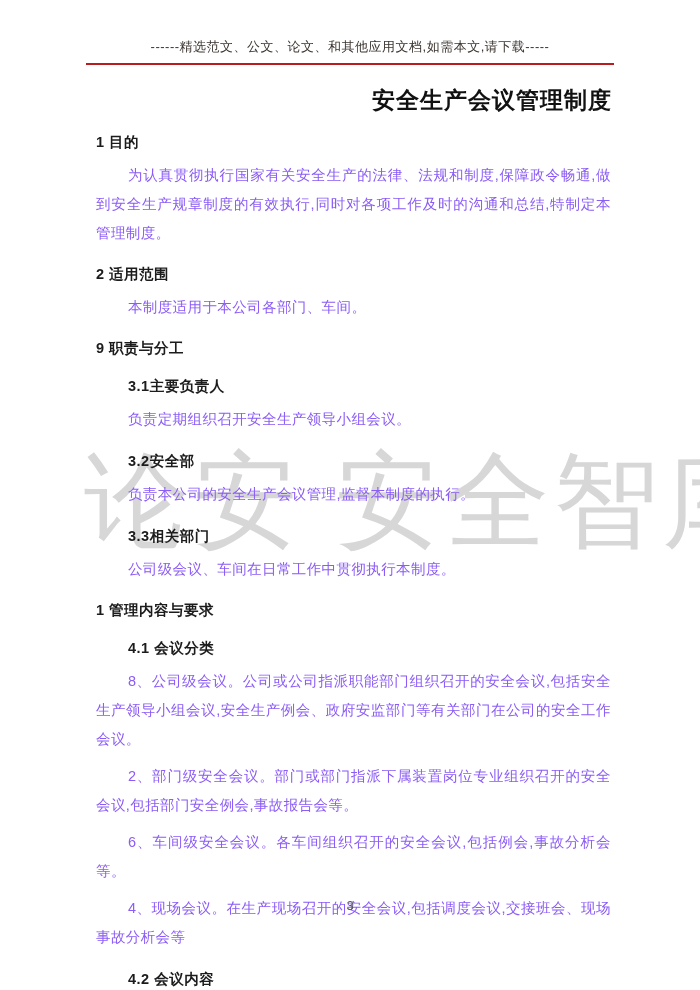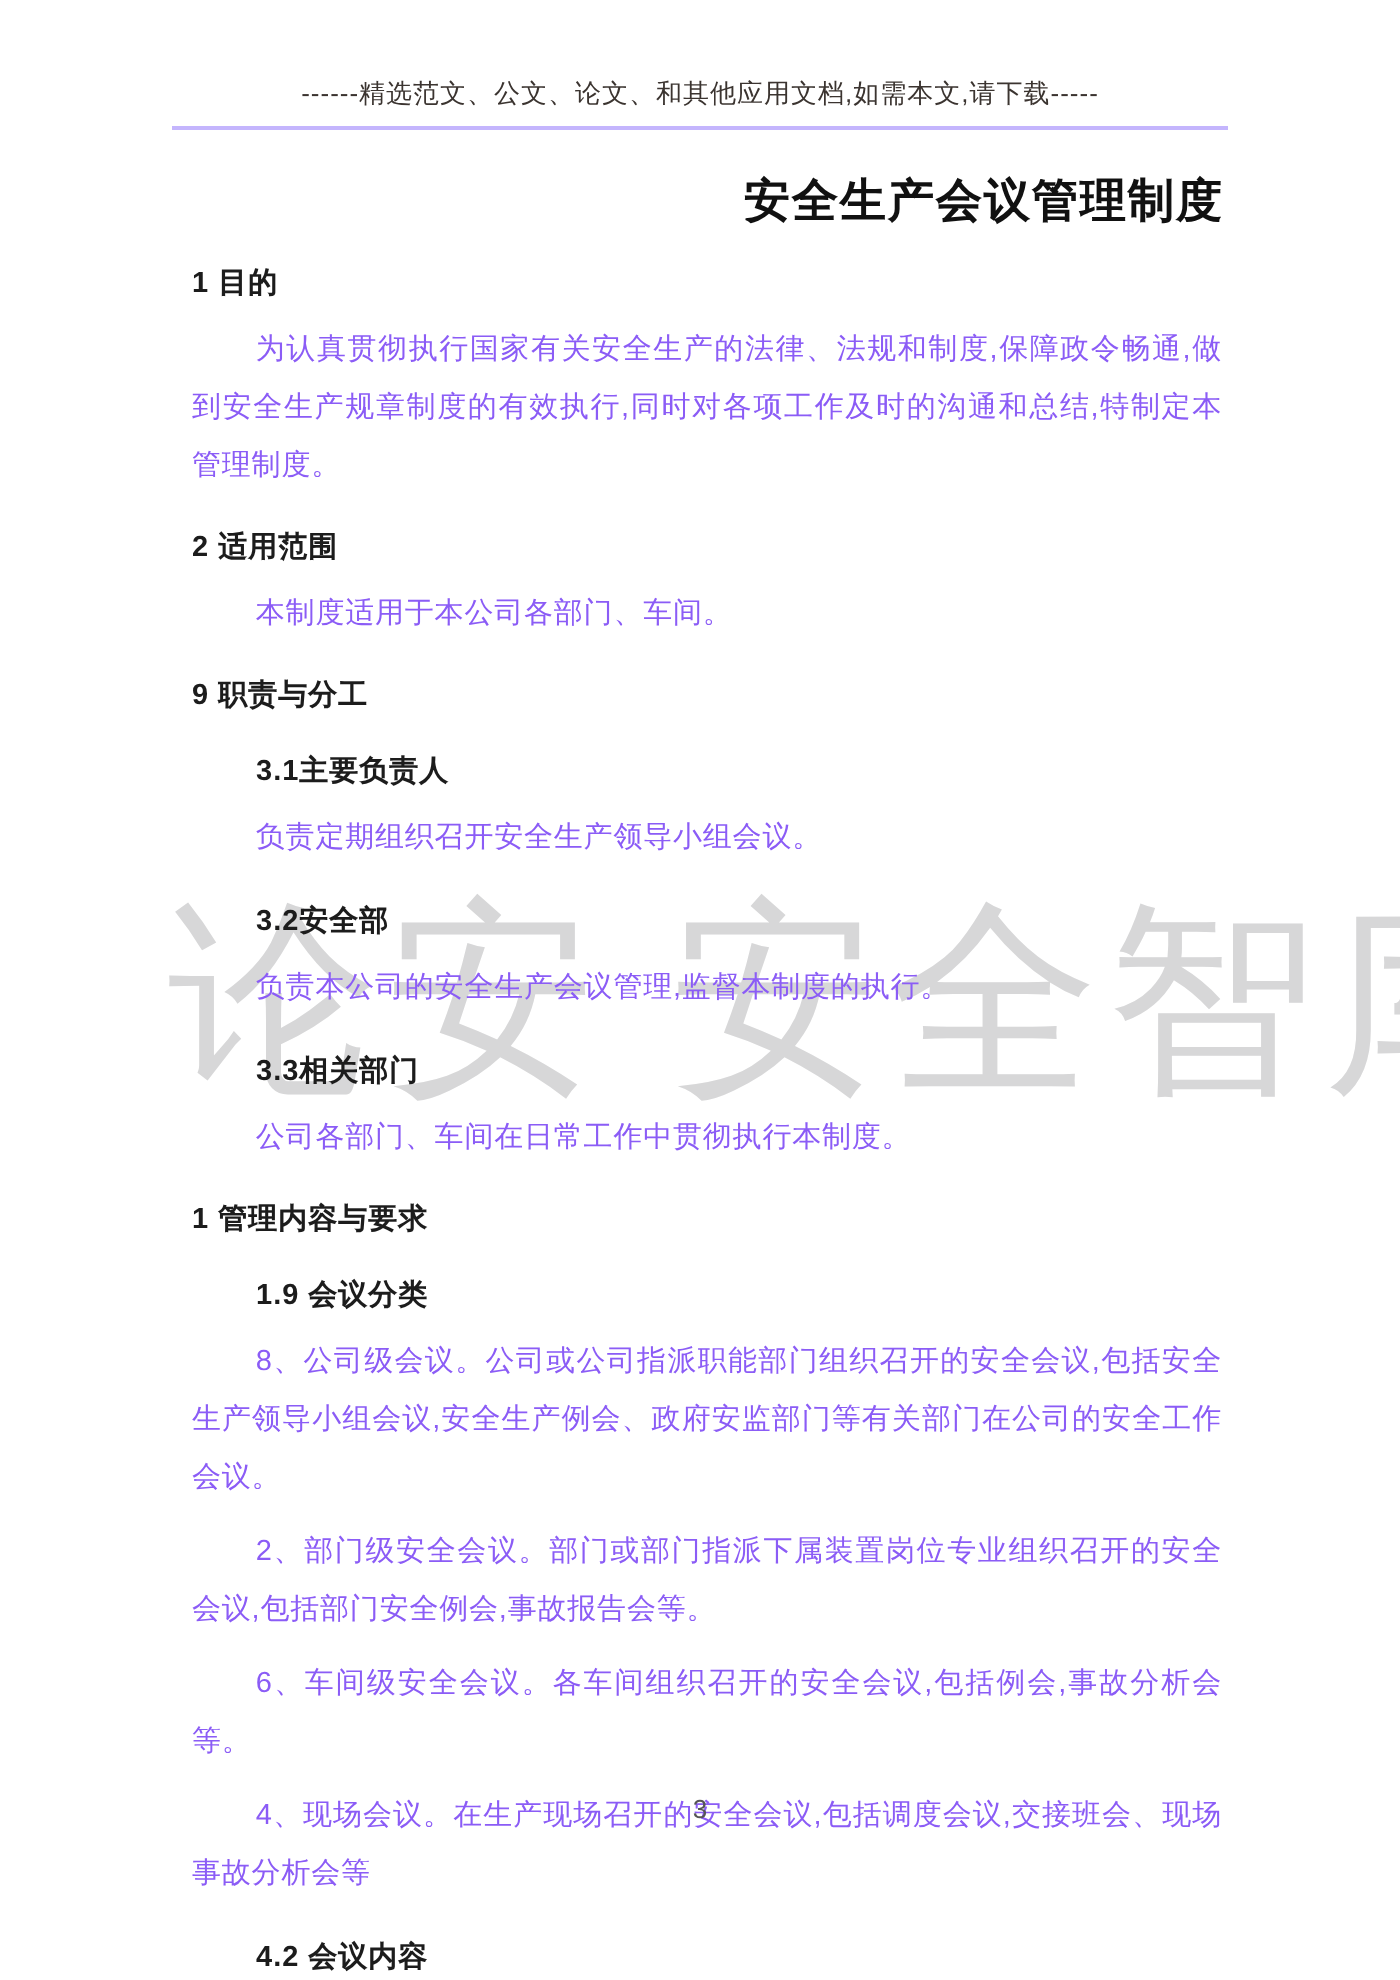--- a/index.html
+++ b/index.html
@@ -16,21 +16,21 @@
     overflow: hidden;
     font-family: "Liberation Sans", sans-serif;
     color: #1c1c1c;
   }
   
   .doc-header {
     width: 528px;
     margin: 38px auto 0 auto;
     text-align: center;
     padding-bottom: 7px;
-    border-bottom: 2px solid #c4b5fd;
+    border-bottom: 2px solid #b91c1c;
   }
   .doc-header .notice {
     font-size: 13px;
     letter-spacing: 0.5px;
     color: #3b3430;
     white-space: nowrap;
   }
   
   .watermark {
     position: absolute;
@@ -114,23 +114,23 @@
         <div class="blk h1">1 目的</div>
         <div class="blk p">为认真贯彻执行国家有关安全生产的法律、法规和制度,保障政令畅通,做到安全生产规章制度的有效执行,同时对各项工作及时的沟通和总结,特制定本管理制度。</div>
         <div class="blk h1">2 适用范围</div>
         <div class="blk p">本制度适用于本公司各部门、车间。</div>
         <div class="blk h1">9 职责与分工</div>
         <div class="blk h2">3.1主要负责人</div>
         <div class="blk p">负责定期组织召开安全生产领导小组会议。</div>
         <div class="blk h2">3.2安全部</div>
         <div class="blk p">负责本公司的安全生产会议管理,监督本制度的执行。</div>
         <div class="blk h2">3.3相关部门</div>
-        <div class="blk p">公司各部门、车间在日常工作中贯彻执行本制度。</div>
+        <div class="blk p">公司级会议、车间在日常工作中贯彻执行本制度。</div>
         <div class="blk h1">1 管理内容与要求</div>
-        <div class="blk h2">1.9 会议分类</div>
+        <div class="blk h2">4.1 会议分类</div>
         <div class="blk p">8、公司级会议。公司或公司指派职能部门组织召开的安全会议,包括安全生产领导小组会议,安全生产例会、政府安监部门等有关部门在公司的安全工作会议。</div>
         <div class="blk p">2、部门级安全会议。部门或部门指派下属装置岗位专业组织召开的安全会议,包括部门安全例会,事故报告会等。</div>
         <div class="blk p">6、车间级安全会议。各车间组织召开的安全会议,包括例会,事故分析会等。</div>
         <div class="blk p">4、现场会议。在生产现场召开的安全会议,包括调度会议,交接班会、现场事故分析会等</div>
         <div class="blk h2">4.2 会议内容</div>
       </div>
   </div>
 
   <div class="doc-footer">
     <span class="page-num">3</span>

